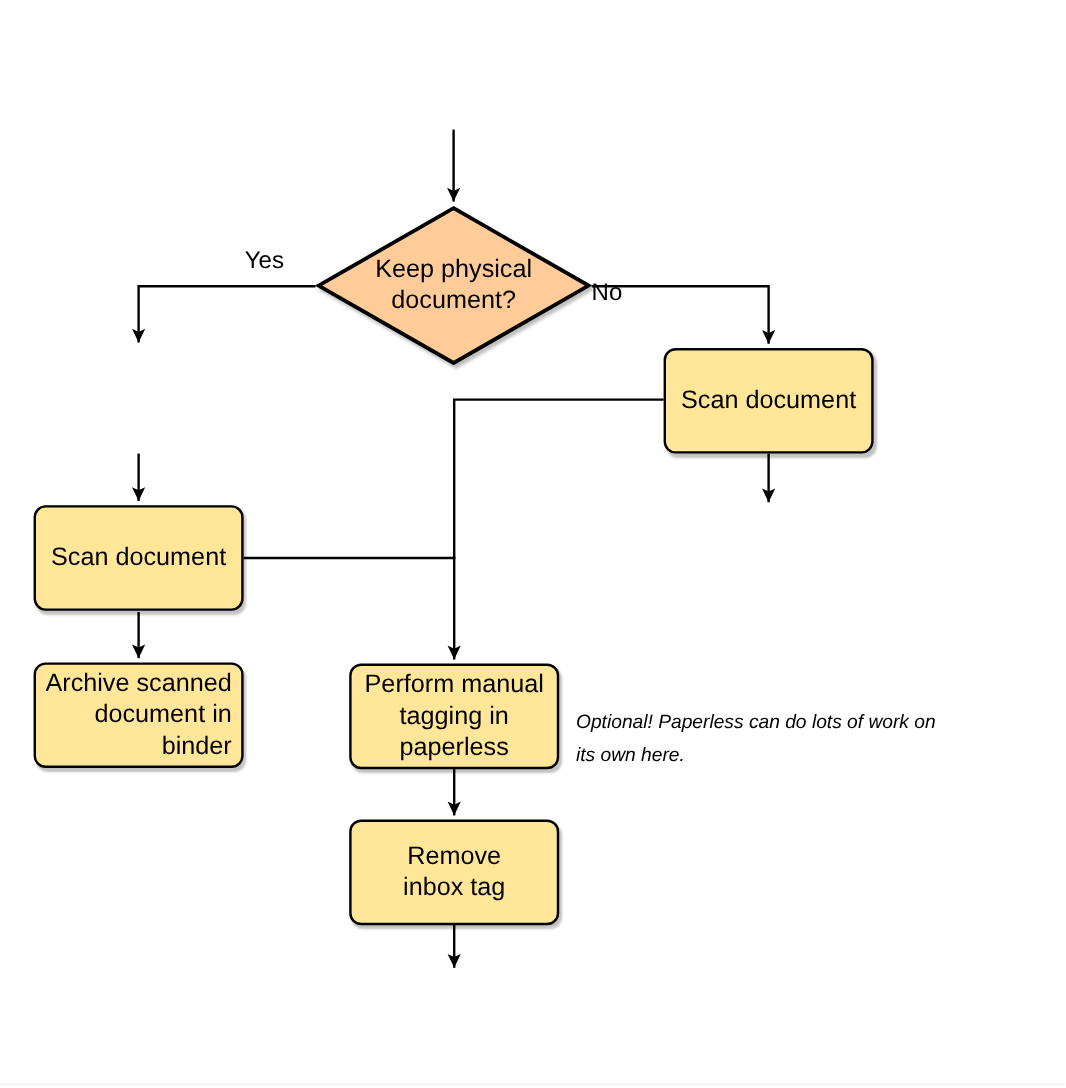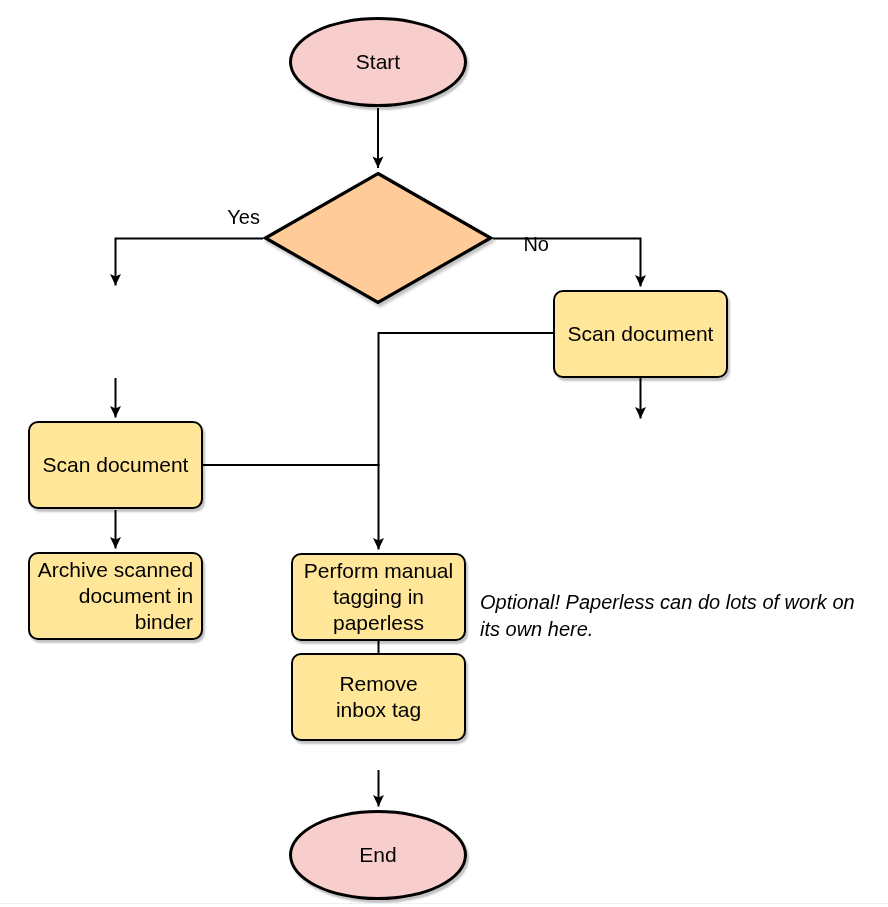--- a/index.html
+++ b/index.html
@@ -69,39 +69,39 @@
   .node-label { position: relative; z-index: 1; }
 
   #node-start        { left: 289px; top: 17px; }
   #node-decision     { left: 263px; top: 171px; }
   #node-write-asn    { left: 28px;  top: 289px; }
   #node-scan-yes     { left: 28px;  top: 421px; }
   #node-archive      { left: 28px;  top: 552px; text-align: right; }
   #node-scan-no      { left: 553px; top: 290px; }
   #node-trash        { left: 553px; top: 422px; }
   #node-tagging      { left: 291px; top: 553px; text-align: center; }
-  #node-remove-inbox { left: 291px; top: 653px; }
+  #node-remove-inbox { left: 291px; top: 683px; }
   #node-end          { left: 289px; top: 810px; }
 
   .edge-label {
     position: absolute;
     width: 56px;
-    text-align: right;
+    text-align: left;
     font-size: 20px;
     line-height: 1.1;
   }
   #label-yes { left: 204px; top: 206px; }
   #label-no  { left: 493px; top: 204px; margin-top: 29px; }
 
   #note {
     position: absolute;
     left: 480px;
     top: 589px;
     width: 408px;
-    font-size: 20px;
+    font-size: 16px;
     font-style: italic;
     line-height: 27px;
     white-space: pre-line;
     color: var(--note-text, #000);
   }
   #bottom-hairline {
     position: absolute;
     left: 0;
     top: 903px;
     width: 888px;
@@ -125,28 +125,27 @@
     <path class="edge" d="M493,238.5 L640.5,238.5 L640.5,286.5" marker-end="url(#arrow)"></path>
     <path class="edge" d="M115.5,378 L115.5,417.5" marker-end="url(#arrow)"></path>
     <path class="edge" d="M115.5,510 L115.5,548.5" marker-end="url(#arrow)"></path>
     <path class="edge" d="M640.5,378 L640.5,418.5" marker-end="url(#arrow)"></path>
     <path class="edge" d="M553,333 L378.5,333 L378.5,549.5" marker-end="url(#arrow)"></path>
     <path class="edge" d="M203,465 L379.5,465"></path>
     <path class="edge" d="M378.5,641 L378.5,679.5" marker-end="url(#arrow)"></path>
     <path class="edge" d="M378.5,770 L378.5,806.5" marker-end="url(#arrow)"></path>
   </svg>
 
-  <div id="node-start" class="node terminator">
-    <span class="node-label">Start</span>
-  </div>
 
   <div id="node-decision" class="node decision">
     <svg viewBox="0 0 230 134" xmlns="http://www.w3.org/2000/svg">
       <polygon points="115,2.5 227.5,67 115,131.5 2.5,67"></polygon>
     </svg>
+    <span class="node-label">Keep physical
+document?</span>
   </div>
 
 
   <div id="node-scan-yes" class="node process">
     <span class="node-label">Scan document</span>
   </div>
 
   <div id="node-archive" class="node process">
     <span class="node-label">Archive scanned
 document in
@@ -162,23 +161,20 @@
     <span class="node-label">Perform manual
 tagging in
 paperless</span>
   </div>
 
   <div id="node-remove-inbox" class="node process">
     <span class="node-label">Remove
 inbox tag</span>
   </div>
 
-  <div id="node-end" class="node terminator">
-    <span class="node-label">End</span>
-  </div>
 
   <div id="label-yes" class="edge-label">Yes</div>
   <div id="label-no" class="edge-label">No</div>
 
   <div id="note">Optional! Paperless can do lots of work on
 its own here.</div>
 
   <div id="bottom-hairline"></div>
 
 </div>

